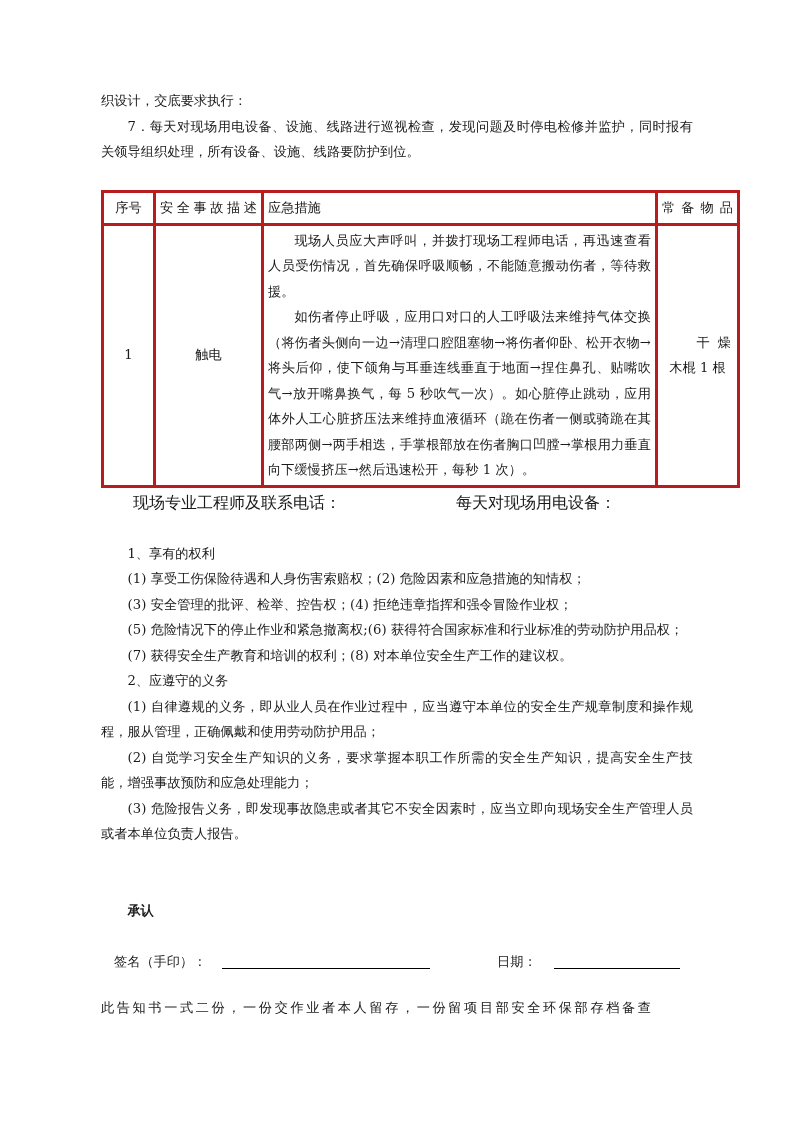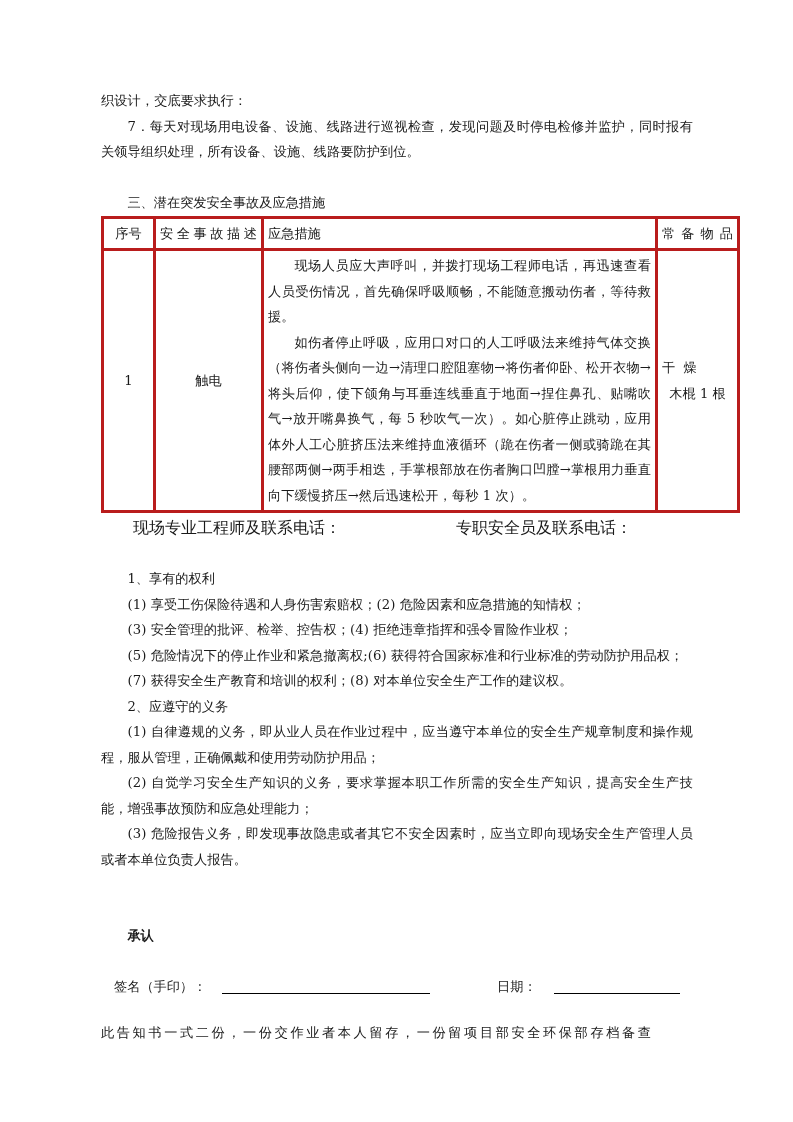--- a/index.html
+++ b/index.html
@@ -66,21 +66,21 @@
   .col-desc  { width: 97px;  text-align: center; }
   .col-meas  { width: 383px; text-align: justify; text-justify: inter-ideograph; }
   .col-item  { width: 71px;  text-align: center; }
 
   th.col-no   { text-align: center; vertical-align: middle; }
   th.col-desc { text-align: justify; text-justify: inter-ideograph; text-align-last: justify; vertical-align: middle;}
   th.col-meas { text-align: left; padding-left: 24px; vertical-align: middle; }
   th.col-item { text-align: justify; text-justify: inter-ideograph; text-align-last: justify; vertical-align: middle; }
 
   td.col-meas p { text-indent: 2em; margin: 0; }
-  td.col-item .stock-line1 { text-align: left; letter-spacing: 2px; }
+  td.col-item .stock-line1 { text-align: right; letter-spacing: 2px; }
   td.col-item .stock-line2 { text-align: center; }
 
   
   .contacts {
     display: block;
     position: relative;
     font-size: 16px;
     line-height: 25.5px;
     margin-top: 2px;
     text-indent: 2em;
@@ -125,21 +125,20 @@
 <body>
 
 <div class="page">
   <div class="content">
 
     <p class="para">织设计，交底要求执行：</p>
     <p class="para indent2">7．每天对现场用电设备、设施、线路进行巡视检查，发现问题及时停电检修并监护，同时报有关领导组织处理，所有设备、设施、线路要防护到位。</p>
 
     <div class="blank-line"></div>
 
-    <div class="heading-sec">三、潜在突发安全事故及应急措施</div>
 
     <table class="risk-table">
       <thead>
         <tr>
           <th class="col-no">序号</th>
           <th class="col-desc">安全事故描述</th>
           <th class="col-meas">应急措施</th>
           <th class="col-item">常备物品</th>
         </tr>
       </thead>
@@ -154,21 +153,21 @@
           <td class="col-item">
             <div class="stock-line1">干 燥</div>
             <div class="stock-line2">木棍 1 根</div>
           </td>
         </tr>
       </tbody>
     </table>
 
     <div class="contacts">
       <span>现场专业工程师及联系电话：</span>
-      <span class="right-label">专职安全员及联系电话：</span>
+      <span class="right-label">每天对现场用电设备：</span>
     </div>
 
     <div class="blank-line"></div>
 
     <div class="heading-sec">1、享有的权利</div>
 
     <p class="para indent2">(1) 享受工伤保险待遇和人身伤害索赔权；(2) 危险因素和应急措施的知情权；</p>
     <p class="para indent2">(3) 安全管理的批评、检举、控告权；(4) 拒绝违章指挥和强令冒险作业权；</p>
     <p class="para indent2">(5) 危险情况下的停止作业和紧急撤离权;(6) 获得符合国家标准和行业标准的劳动防护用品权；</p>
     <p class="para indent2">(7) 获得安全生产教育和培训的权利；(8) 对本单位安全生产工作的建议权。</p>

